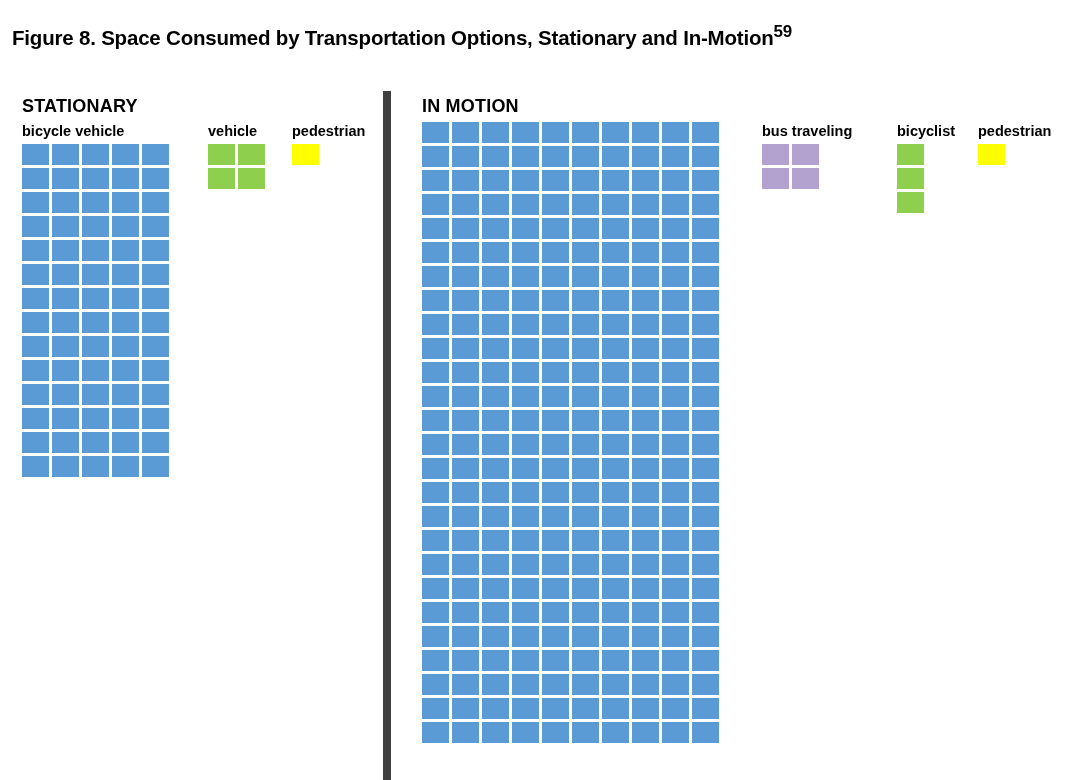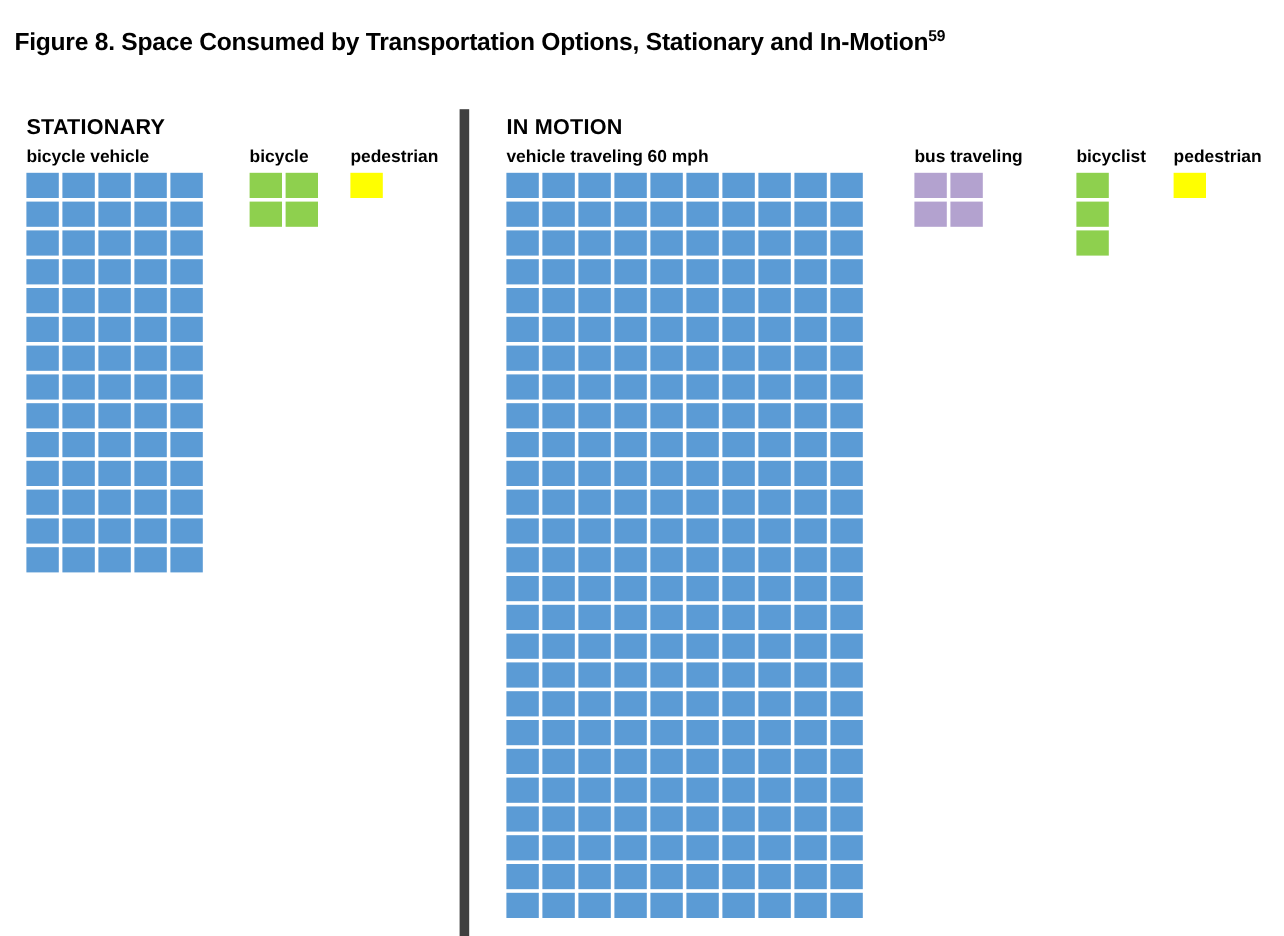--- a/index.html
+++ b/index.html
@@ -20,21 +20,21 @@
   #figure-title {
     position: absolute;
     left: 12px;
     top: 8px;
     font-size: 20.5px;
     font-weight: bold;
     letter-spacing: -0.2px;
     white-space: nowrap;
   }
   #figure-title .sup {
-    font-size: 13px;
+    font-size: 17px;
     vertical-align: super;
     font-weight: bold;
   }
 
   
   #divider {
     position: absolute;
     left: 383px;
     top: 91px;
     width: 8px;
@@ -171,42 +171,41 @@
         <div class="cell" style="background: rgb(91, 155, 213);"></div>
         <div class="cell" style="background: rgb(91, 155, 213);"></div>
         <div class="cell" style="background: rgb(91, 155, 213);"></div>
         <div class="cell" style="background: rgb(91, 155, 213);"></div>
         <div class="cell" style="background: rgb(91, 155, 213);"></div>
         <div class="cell" style="background: rgb(91, 155, 213);"></div>
       </div>
   </div>
 
   <div class="group" id="group-bicycle">
-    <div class="group-label">bicycle</div>
+    <div class="group-label">vehicle</div>
     <div class="grid" style="grid-template-columns: repeat(2, 27px);">
         <div class="cell" style="background: rgb(142, 208, 78);"></div>
         <div class="cell" style="background: rgb(142, 208, 78);"></div>
         <div class="cell" style="background: rgb(142, 208, 78);"></div>
         <div class="cell" style="background: rgb(142, 208, 78);"></div>
       </div>
   </div>
 
   <div class="group" id="group-ped-stationary">
     <div class="group-label">pedestrian</div>
     <div class="grid" style="grid-template-columns: repeat(1, 27px);">
         <div class="cell" style="background: rgb(255, 255, 0);"></div>
       </div>
   </div>
 </section>
 
 <section class="panel" id="panel-inmotion">
   <div class="panel-heading">IN MOTION</div>
 
   <div class="group" id="group-vehicle-60mph">
-    <div class="group-label">vehicle traveling 60 mph</div>
     <div class="grid" style="grid-template-columns: repeat(10, 27px);">
         <div class="cell" style="background: rgb(91, 155, 213);"></div>
         <div class="cell" style="background: rgb(91, 155, 213);"></div>
         <div class="cell" style="background: rgb(91, 155, 213);"></div>
         <div class="cell" style="background: rgb(91, 155, 213);"></div>
         <div class="cell" style="background: rgb(91, 155, 213);"></div>
         <div class="cell" style="background: rgb(91, 155, 213);"></div>
         <div class="cell" style="background: rgb(91, 155, 213);"></div>
         <div class="cell" style="background: rgb(91, 155, 213);"></div>
         <div class="cell" style="background: rgb(91, 155, 213);"></div>

